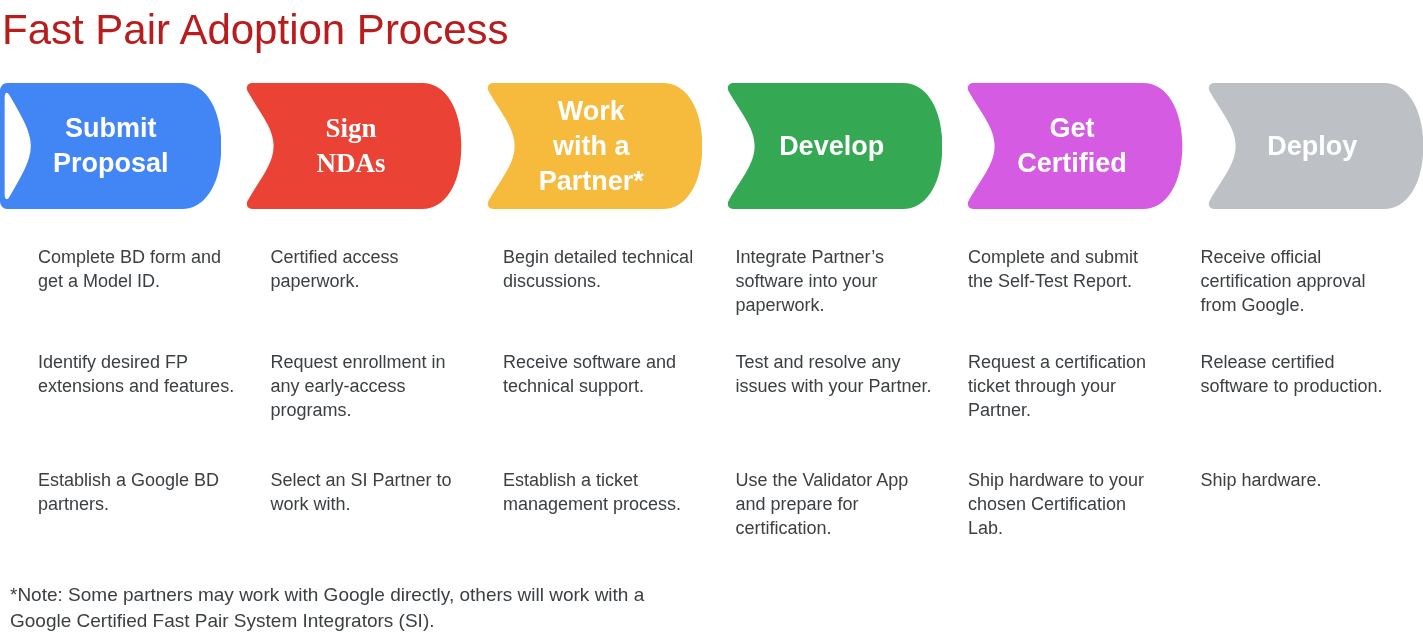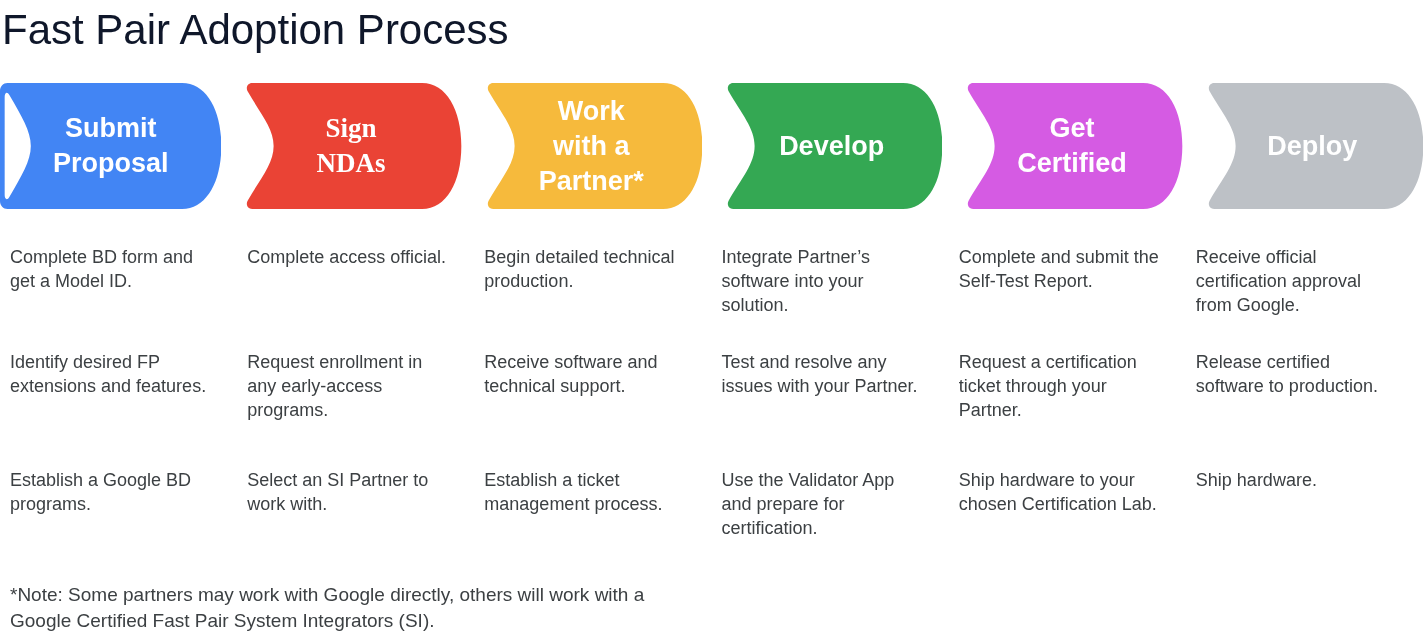--- a/index.html
+++ b/index.html
@@ -16,21 +16,21 @@
   .page {
     width: 1423px;
     height: 632px;
     position: relative;
   }
   .title {
     margin: 6px 0 12px 2px;
     font-size: 42px;
     line-height: 48px;
     font-weight: 400;
-    color: #0f172a;
+    color: #b91c1c;
     letter-spacing: 0;
   }
   .stages {
     display: flex;
     margin-top: 29px;
     height: 126px;
     gap: 19px;
   }
   .stage {
     position: relative;
@@ -57,20 +57,21 @@
     white-space: pre-line;
   }
   .details {
     display: grid;
     grid-template-columns: repeat(6, 1fr);
     grid-template-rows: 105px 118px auto;
     margin-top: 36px;
     color: #3c4043;
     font-size: 18px;
     line-height: 24px;
+    padding-left: 28px;
   }
   .cell {
     margin: 0;
     padding: 0 26px 0 10px;
   }
   .footnote {
     margin: 42px 0 0 10px;
     max-width: 720px;
     font-size: 19px;
     line-height: 26px;
@@ -133,34 +134,34 @@
         <path fill="currentColor" d="M 13 0 H 195 C 221 0 237 27 237 63 C 237 99 221 126 195 126 H 13 C 8.5 126 6 122 8 118 C 22 95 36 81 36 63 C 36 45 22 31 8 8 C 6 4 8.5 0 13 0 Z"></path>
       </svg>
       <div class="stage-label">Deploy</div>
     </div>
 
   </div>
 
   <div class="details">
 
     <p class="cell">Complete BD form and get a Model ID.</p>
-    <p class="cell">Complete access official.</p>
-    <p class="cell">Begin detailed technical production.</p>
-    <p class="cell">Integrate Partner’s software into your solution.</p>
+    <p class="cell">Certified access paperwork.</p>
+    <p class="cell">Begin detailed technical discussions.</p>
+    <p class="cell">Integrate Partner’s software into your paperwork.</p>
     <p class="cell">Complete and submit the Self-Test Report.</p>
     <p class="cell">Receive official certification approval from Google.</p>
 
     <p class="cell">Identify desired FP extensions and features.</p>
     <p class="cell">Request enrollment in any early-access programs.</p>
     <p class="cell">Receive software and technical support.</p>
     <p class="cell">Test and resolve any issues with your Partner.</p>
     <p class="cell">Request a certification ticket through your Partner.</p>
     <p class="cell">Release certified software to production.</p>
 
-    <p class="cell">Establish a Google BD programs.</p>
+    <p class="cell">Establish a Google BD partners.</p>
     <p class="cell">Select an SI Partner to work with.</p>
     <p class="cell">Establish a ticket management process.</p>
     <p class="cell">Use the Validator App and prepare for certification.</p>
     <p class="cell">Ship hardware to your chosen Certification Lab.</p>
     <p class="cell">Ship hardware.</p>
   </div>
 
   <p class="footnote">*Note: Some partners may work with Google directly, others will work with a
 Google Certified Fast Pair System Integrators (SI).</p>
 

